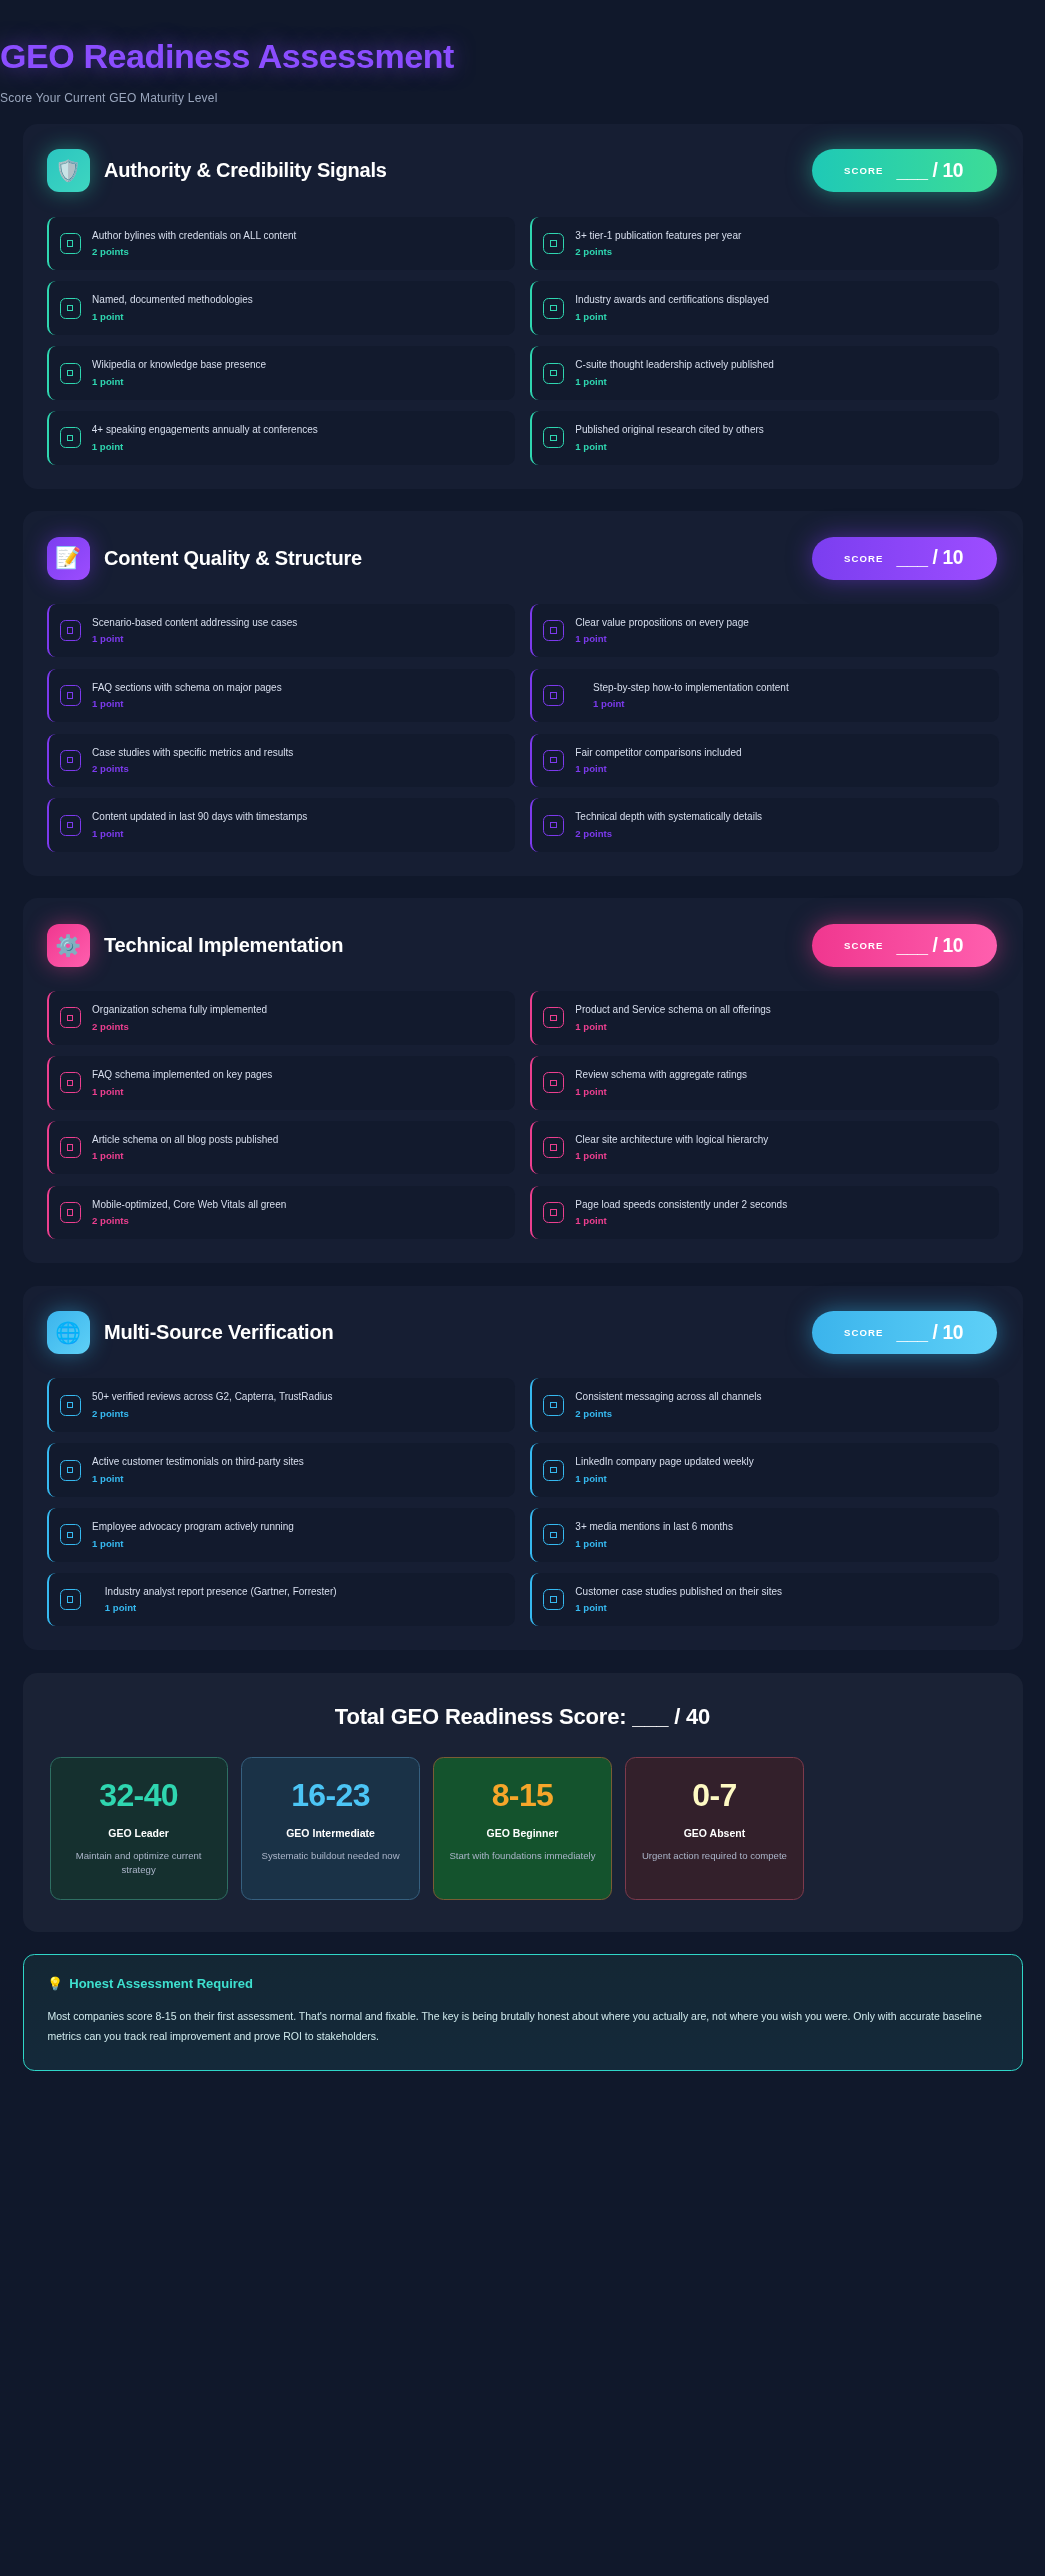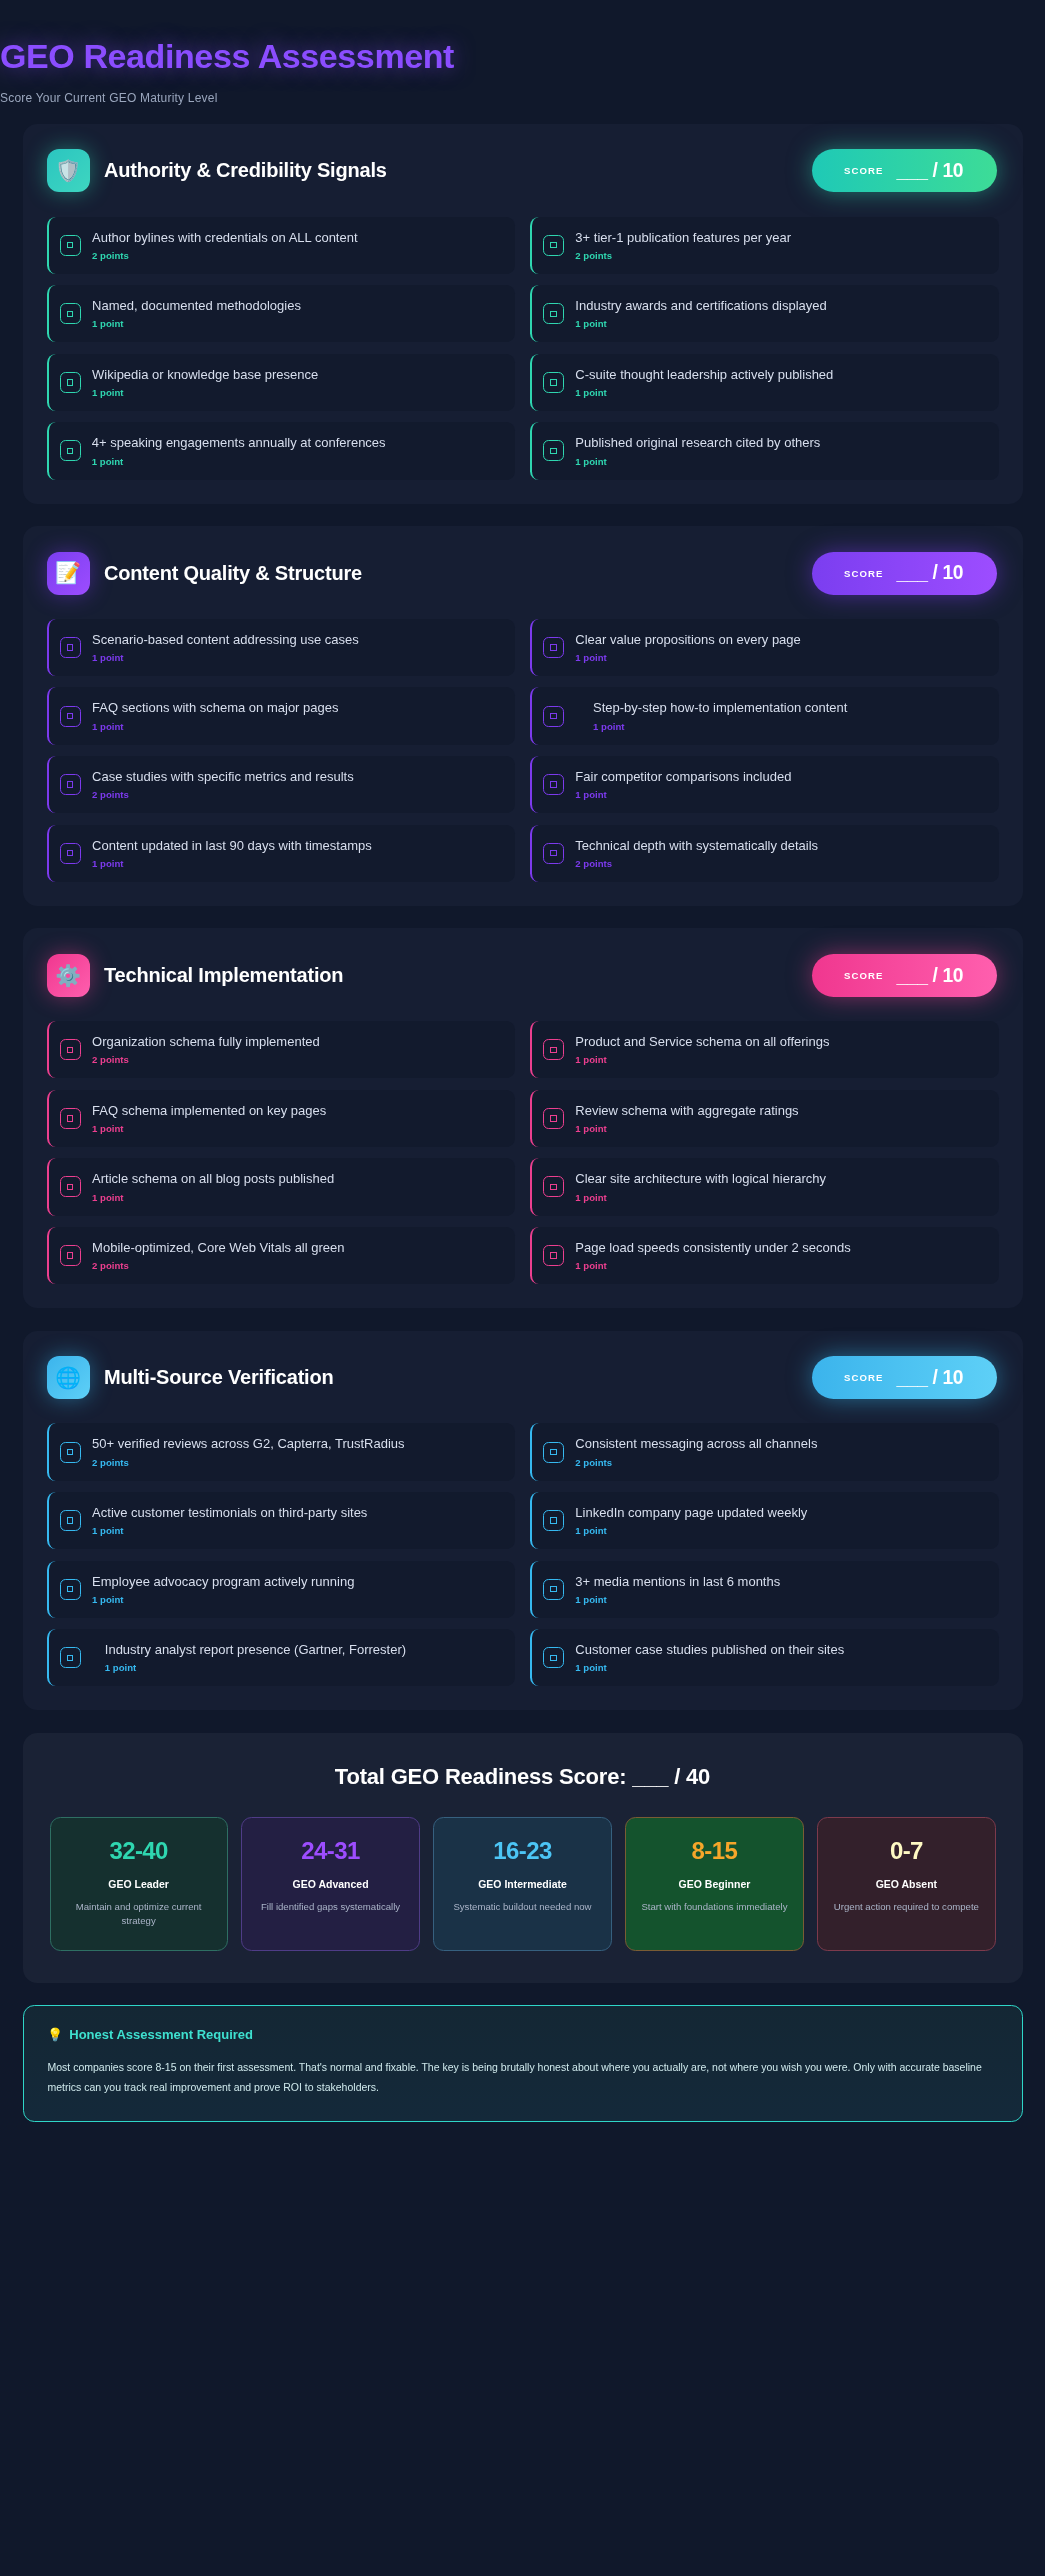--- a/index.html
+++ b/index.html
@@ -110,21 +110,21 @@
     border: 1.6px solid transparent;
     flex: none;
     display: flex; align-items: center; justify-content: center;
   }
   .chk i {
     display: block;
     width: 6.4px; height: 6.4px;
     border: 1.2px solid currentColor;
   }
   .item-txt { display: flex; flex-direction: column; gap: 4px; }
-  .item-title { font-size: 13px; color: #d8dfee; line-height: 1.25; }
+  .item-title { font-size: 10px; color: #d8dfee; line-height: 1.25; }
   .item-pts { font-size: 9.6px; font-weight: bold; }
 
   
   .total {
     background: #1a2235;
     border-radius: 14.5px;
     padding: 31px 27px 32px;
     margin-bottom: 22.5px;
   }
   .total-title {
@@ -136,21 +136,21 @@
     letter-spacing: -0.2px;
   }
   .ranges { display: grid; grid-template-columns: repeat(5, 1fr); gap: 13.7px; }
   .range {
     border-radius: 10.5px;
     border: 0.8px solid;
     padding: 19.3px 11.3px 21px;
     text-align: center;
   }
   .range-num {
-    font-size: 24px;
+    font-size: 32px;
     font-weight: bold;
     letter-spacing: -0.6px;
     margin-bottom: 13px;
   }
   .range-label {
     font-size: 10.5px;
     font-weight: bold;
     color: #ffffff;
     margin-bottom: 9.6px;
   }
@@ -532,25 +532,20 @@
       </div>
     </div>
 
   <div class="total">
     <div class="total-title">Total GEO Readiness Score: ___ / 40</div>
     <div class="ranges" id="ranges-root">
         <div class="range" style="background: rgb(21, 48, 47); border-color: rgb(46, 111, 99);">
           <div class="range-num" style="color: rgb(47, 214, 176);">32-40</div>
           <div class="range-label">GEO Leader</div>
           <div class="range-desc">Maintain and optimize current strategy</div>
-        </div>
-        <div class="range" style="background: rgb(35, 31, 67); border-color: rgb(79, 60, 135);">
-          <div class="range-num" style="color: rgb(157, 77, 255);">24-31</div>
-          <div class="range-label">GEO Advanced</div>
-          <div class="range-desc">Fill identified gaps systematically</div>
         </div>
         <div class="range" style="background: rgb(26, 50, 71); border-color: rgb(54, 96, 127);">
           <div class="range-num" style="color: rgb(76, 197, 245);">16-23</div>
           <div class="range-label">GEO Intermediate</div>
           <div class="range-desc">Systematic buildout needed now</div>
         </div>
         <div class="range" style="background: #14532d; border-color: rgb(122, 92, 52);">
           <div class="range-num" style="color: rgb(246, 166, 42);">8-15</div>
           <div class="range-label">GEO Beginner</div>
           <div class="range-desc">Start with foundations immediately</div>

